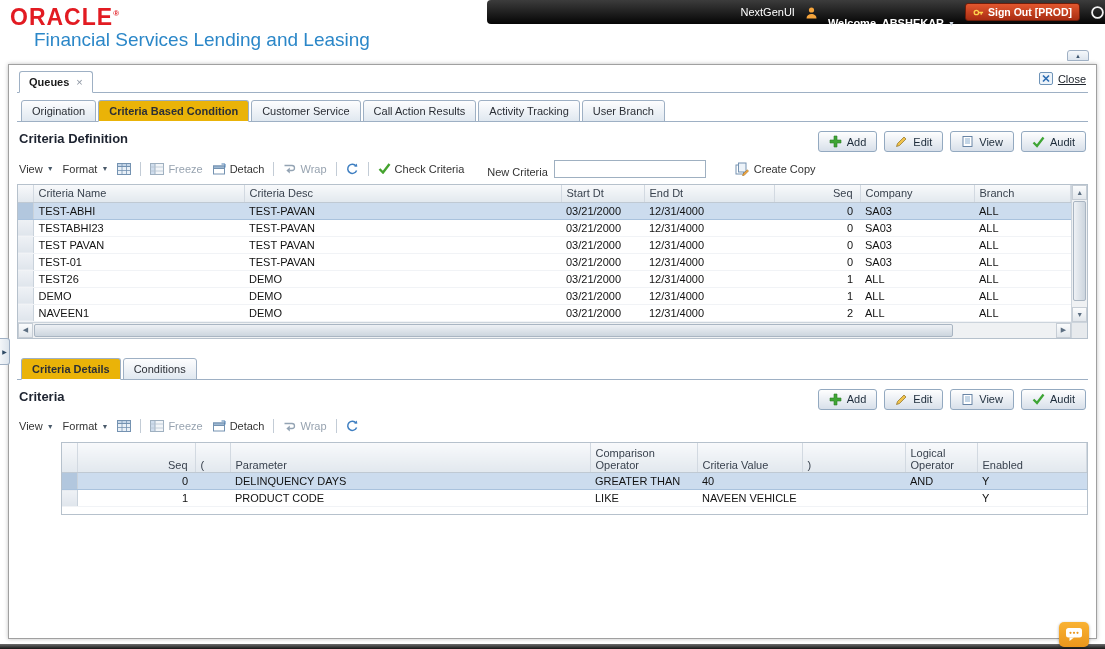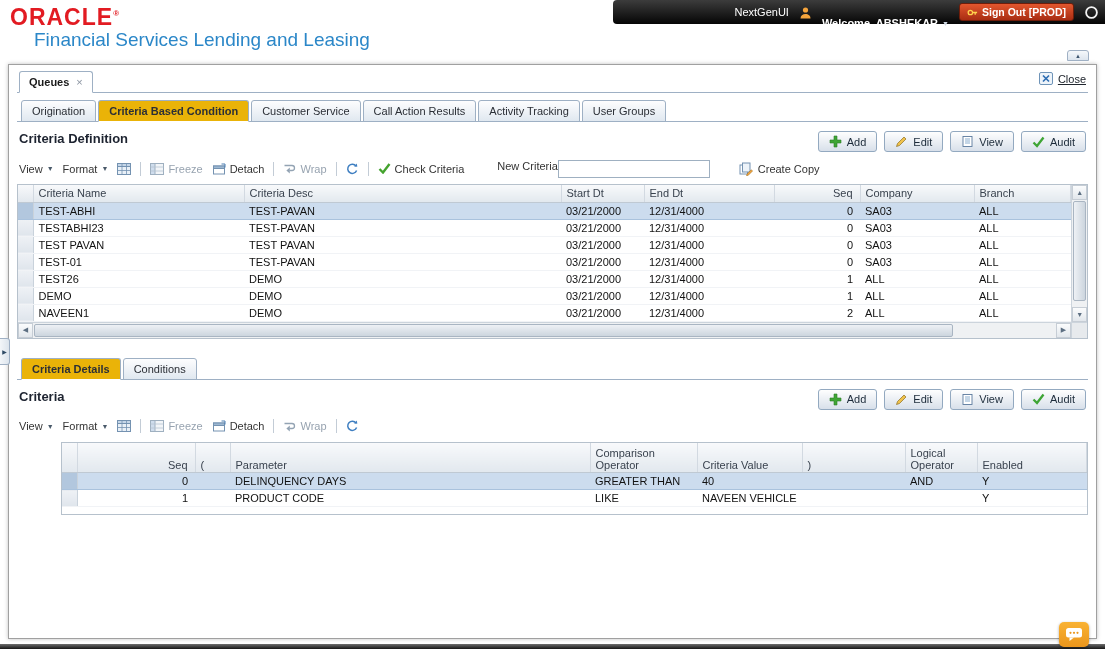--- a/index.html
+++ b/index.html
@@ -11,25 +11,25 @@
     overflow: hidden;
     font-size: 11px;
     color: #1a1a1a;
   }
   
   .brand { position:absolute; top:1px; left:10px; z-index:3; }
   .oracle-logo { color:#e21b22; font-weight:bold; font-size:23px; letter-spacing:1px; line-height:26px; }
   .oracle-mark { font-size:8px; vertical-align:super; }
   .brand-subtitle { position:absolute; top:29px; left:34px; color:#2b87c8; font-size:19px; white-space:nowrap; }
   .topbar {
-    position:absolute; top:0; right:0; width:492px; height:24px;
+    position:absolute; top:0; right:0; width:618px; height:24px;
     background:linear-gradient(#3c3c3c,#050505);
     border-radius:4px 0 0 4px;
     display:flex; align-items:center; justify-content:flex-end;
-    gap:10px; padding:0 6px; color:#fff; font-size:11px; z-index:4;
+    gap:10px; padding:0 0; color:#fff; font-size:11px; z-index:4;
   }
   .tb-item { display:flex; align-items:center; gap:4px; white-space:nowrap; }
   .welcome { font-weight:bold;margin-top:22px; }
   .caret { font-size:7px; color:#cfd8e2; }
   .signout-btn {
     display:flex; align-items:center; gap:4px;
     background:linear-gradient(#e2572e,#a92d12);
     border:1px solid #6f1d0a; border-radius:3px;
     color:#fff; font-weight:bold; font-size:10.5px;
     padding:2px 7px; cursor:pointer; font-family:inherit;
@@ -79,21 +79,21 @@
     border:1px solid #93a9c0; border-radius:3px;
     padding:2px 10px; font-size:11px; color:#1c2b3a; cursor:pointer; font-family:inherit;
   }
   .aicn { display:flex; align-items:center; }
   
   .toolbar { display:flex; align-items:center; gap:9px; height:25px; margin:2px 2px 3px 2px; color:#333; }
   .tl { display:flex; align-items:center; gap:4px; cursor:pointer; white-space:nowrap; }
   .tl .caret { color:#4a5a6a; }
   .tb-sep { width:1px; height:14px; background:#c3ccd6; }
   .muted { color:#97a3b0; }
-  .nc-group { display:flex; align-items:flex-start; margin-left:24px; }
+  .nc-group { display:flex; align-items:flex-end; gap:6px; margin-left:14px; }
   .nc-input { width:152px; height:18px; border:1px solid #9fb0c1; font-size:11px; padding:0 3px; font-family:inherit; background:#fff; }
   .cc-group { margin-left:20px; }
   
   .grid { border:1px solid #b6c1cc; }
   .grid2 { margin-left:44px; }
   .grid-main { display:flex; }
   .grid-table { border-collapse:collapse; table-layout:fixed; width:100%; font-size:11px; }
   .grid-table th, .grid-table td {
     padding:1px 5px; height:17px; line-height:14px;
     overflow:hidden; white-space:nowrap; text-overflow:ellipsis; text-align:left;
@@ -202,21 +202,21 @@
       <span class="close-lbl">Close</span>
     </div>
   </div>
 
   <div class="tabbar" id="main-tabs">
       <div class="tab">Origination</div>
       <div class="tab active">Criteria Based Condition</div>
       <div class="tab">Customer Service</div>
       <div class="tab">Call Action Results</div>
       <div class="tab">Activity Tracking</div>
-      <div class="tab">User Groups</div>
+      <div class="tab">User Branch</div>
     </div>
 
   <div class="section-header">
     <span class="section-title">Criteria Definition</span>
     <div class="actions">
         <button class="abtn">
           <span class="aicn">
             <svg width="13" height="13" viewBox="0 0 13 13">
               <path d="M5 1h3v4h4v3H8v4H5V8H1V5h4z" fill="#3fa535" stroke="#2c7d26" stroke-width="0.6"></path>
             </svg>

